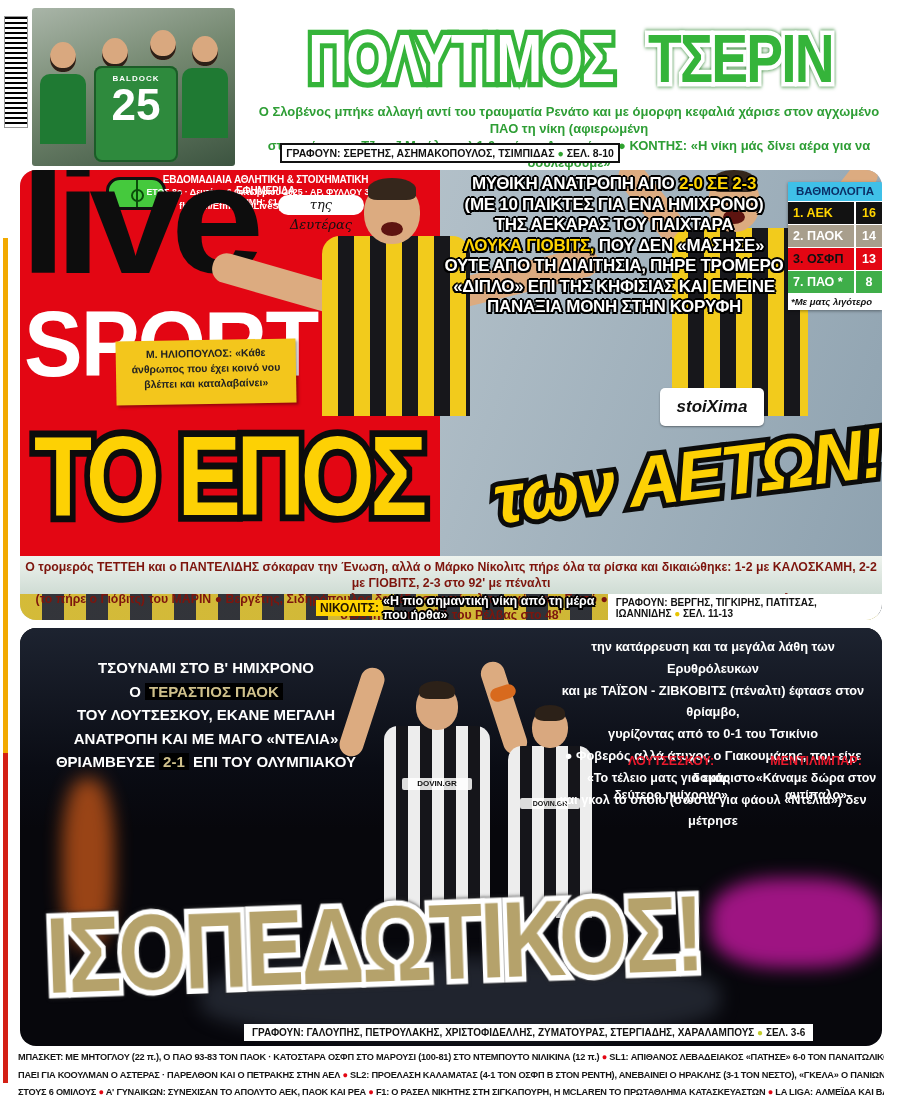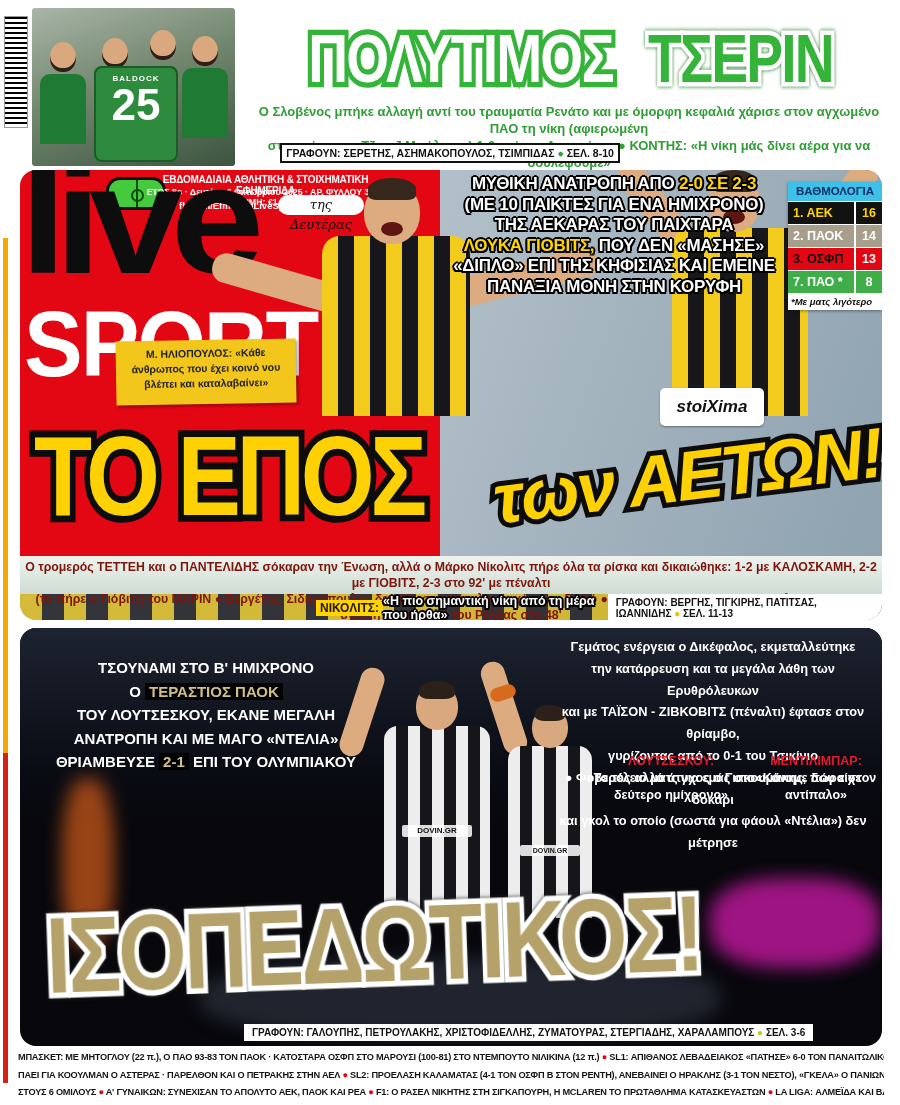--- a/index.html
+++ b/index.html
@@ -135,21 +135,21 @@
   .pq .speaker{color:#e8192c;display:block;}
   #pq1{left:566px;top:125px;width:170px;}
   #pq2{left:728px;top:125px;width:136px;}
   
   .paok-torso{position:absolute;border-radius:14px 14px 0 0;
         background:repeating-linear-gradient(90deg,#ededed 0 12px,#15151a 12px 24px);}
   .paok-head{position:absolute;border-radius:48%;background:#d9a87f;}
   .paok-head::before{content:"";position:absolute;left:3px;top:-3px;right:3px;height:40%;
         border-radius:50% 50% 30% 30%;background:#2c2118;}
   .sponsor{position:absolute;background:rgba(255,255,255,.85);color:#111;font-weight:bold;
-        text-align:center;border-radius:2px;margin-top:47px;}
+        text-align:center;border-radius:2px;}
   #isop{position:absolute;left:26px;top:266px;transform:rotate(-2deg);transform-origin:left center;}
   #isop .stroke{font-size:100px;letter-spacing:-3px;transform:scaleX(0.88) scaleY(1.08);transform-origin:left top;}
   #paok-byline{position:absolute;left:224px;top:396px;background:#fff;color:#111;font-weight:bold;
         font-size:10px;padding:3px 8px;white-space:nowrap;}
 
   
   #ticker{left:0;top:1048px;width:900px;color:#151515;font-weight:bold;font-size:9.6px;
           line-height:17.5px;text-align:center;}
   #ticker .tl{white-space:nowrap;transform:scaleX(0.96);transform-origin:center;letter-spacing:-0.25px;}
 
@@ -214,20 +214,21 @@
     <div class="aek-head" style="left:688px;top:4px;width:52px;height:58px;"></div>
     <div id="stx-badge">stoiXima</div>
 
     <div id="quote-box">Μ. ΗΛΙΟΠΟΥΛΟΣ: «Κάθε άνθρωπος που έχει κοινό νου βλέπει και καταλαβαίνει»</div>
 
     <div id="aek-lead" class="ol-sm">
         <div><span>ΜΥΘΙΚΗ ΑΝΑΤΡΟΠΗ ΑΠΟ </span><span class="hl-y">2-0 ΣΕ 2-3</span></div>
         <div><span>(ΜΕ 10 ΠΑΙΚΤΕΣ ΓΙΑ ΕΝΑ ΗΜΙΧΡΟΝΟ)</span></div>
         <div><span>ΤΗΣ ΑΕΚΑΡΑΣ ΤΟΥ ΠΑΙΧΤΑΡΑ</span></div>
         <div><span class="hl-y">ΛΟΥΚΑ ΓΙΟΒΙΤΣ,</span><span> ΠΟΥ ΔΕΝ «ΜΑΣΗΣΕ»</span></div>
+        <div><span>ΟΥΤΕ ΑΠΟ ΤΗ ΔΙΑΙΤΗΣΙΑ, ΠΗΡΕ ΤΡΟΜΕΡΟ</span></div>
         <div><span>«ΔΙΠΛΟ» ΕΠΙ ΤΗΣ ΚΗΦΙΣΙΑΣ ΚΑΙ ΕΜΕΙΝΕ</span></div>
         <div><span>ΠΑΝΑΞΙΑ ΜΟΝΗ ΣΤΗΝ ΚΟΡΥΦΗ</span></div>
       </div>
 
     <div id="standings">
       <div id="st-title">ΒΑΘΜΟΛΟΓΙΑ</div>
       <div id="st-rows">
           <div class="st-row" style="background: rgb(18, 18, 18);">
             <span class="team" style="color: rgb(255, 212, 0);">1. ΑΕΚ</span>
             <span class="pts" style="color: rgb(255, 212, 0);">16</span>
@@ -285,21 +286,20 @@
     <div class="sponsor" style="left:500px;top:170px;width:60px;font-size:7px;line-height:11px;">DOVIN.GR</div>
 
     <div id="paok-left">
         <div><span>ΤΣΟΥΝΑΜΙ ΣΤΟ Β' ΗΜΙΧΡΟΝΟ</span></div>
         <div><span>Ο </span><span class="hl-k">ΤΕΡΑΣΤΙΟΣ ΠΑΟΚ</span></div>
         <div><span>ΤΟΥ ΛΟΥΤΣΕΣΚΟΥ, ΕΚΑΝΕ ΜΕΓΑΛΗ</span></div>
         <div><span>ΑΝΑΤΡΟΠΗ ΚΑΙ ΜΕ ΜΑΓΟ «ΝΤΕΛΙΑ»</span></div>
         <div><span>ΘΡΙΑΜΒΕΥΣΕ </span><span class="hl-k">2-1</span><span> ΕΠΙ ΤΟΥ ΟΛΥΜΠΙΑΚΟΥ</span></div>
       </div>
     <div id="paok-right">
-        <div>Γεμάτος ενέργεια ο Δικέφαλος, εκμεταλλεύτηκε</div>
         <div>την κατάρρευση και τα μεγάλα λάθη των Ερυθρόλευκων</div>
         <div>και με ΤΑΪΣΟΝ - ΖΙΒΚΟΒΙΤΣ (πέναλτι) έφτασε στον θρίαμβο,</div>
         <div>γυρίζοντας από το 0-1 του Τσικίνιο</div>
         <div>● Φοβερός αλλά άτυχος ο Γιακουμάκης, που είχε δοκάρι</div>
         <div>και γκολ το οποίο (σωστά για φάουλ «Ντέλια») δεν μέτρησε</div>
       </div>
 
     <div id="pq1" class="pq">
       <span class="speaker">ΛΟΥΤΣΕΣΚΟΥ:</span>
       <span>«Το τέλειο ματς για εμάς στο δεύτερο ημίχρονο»</span>

